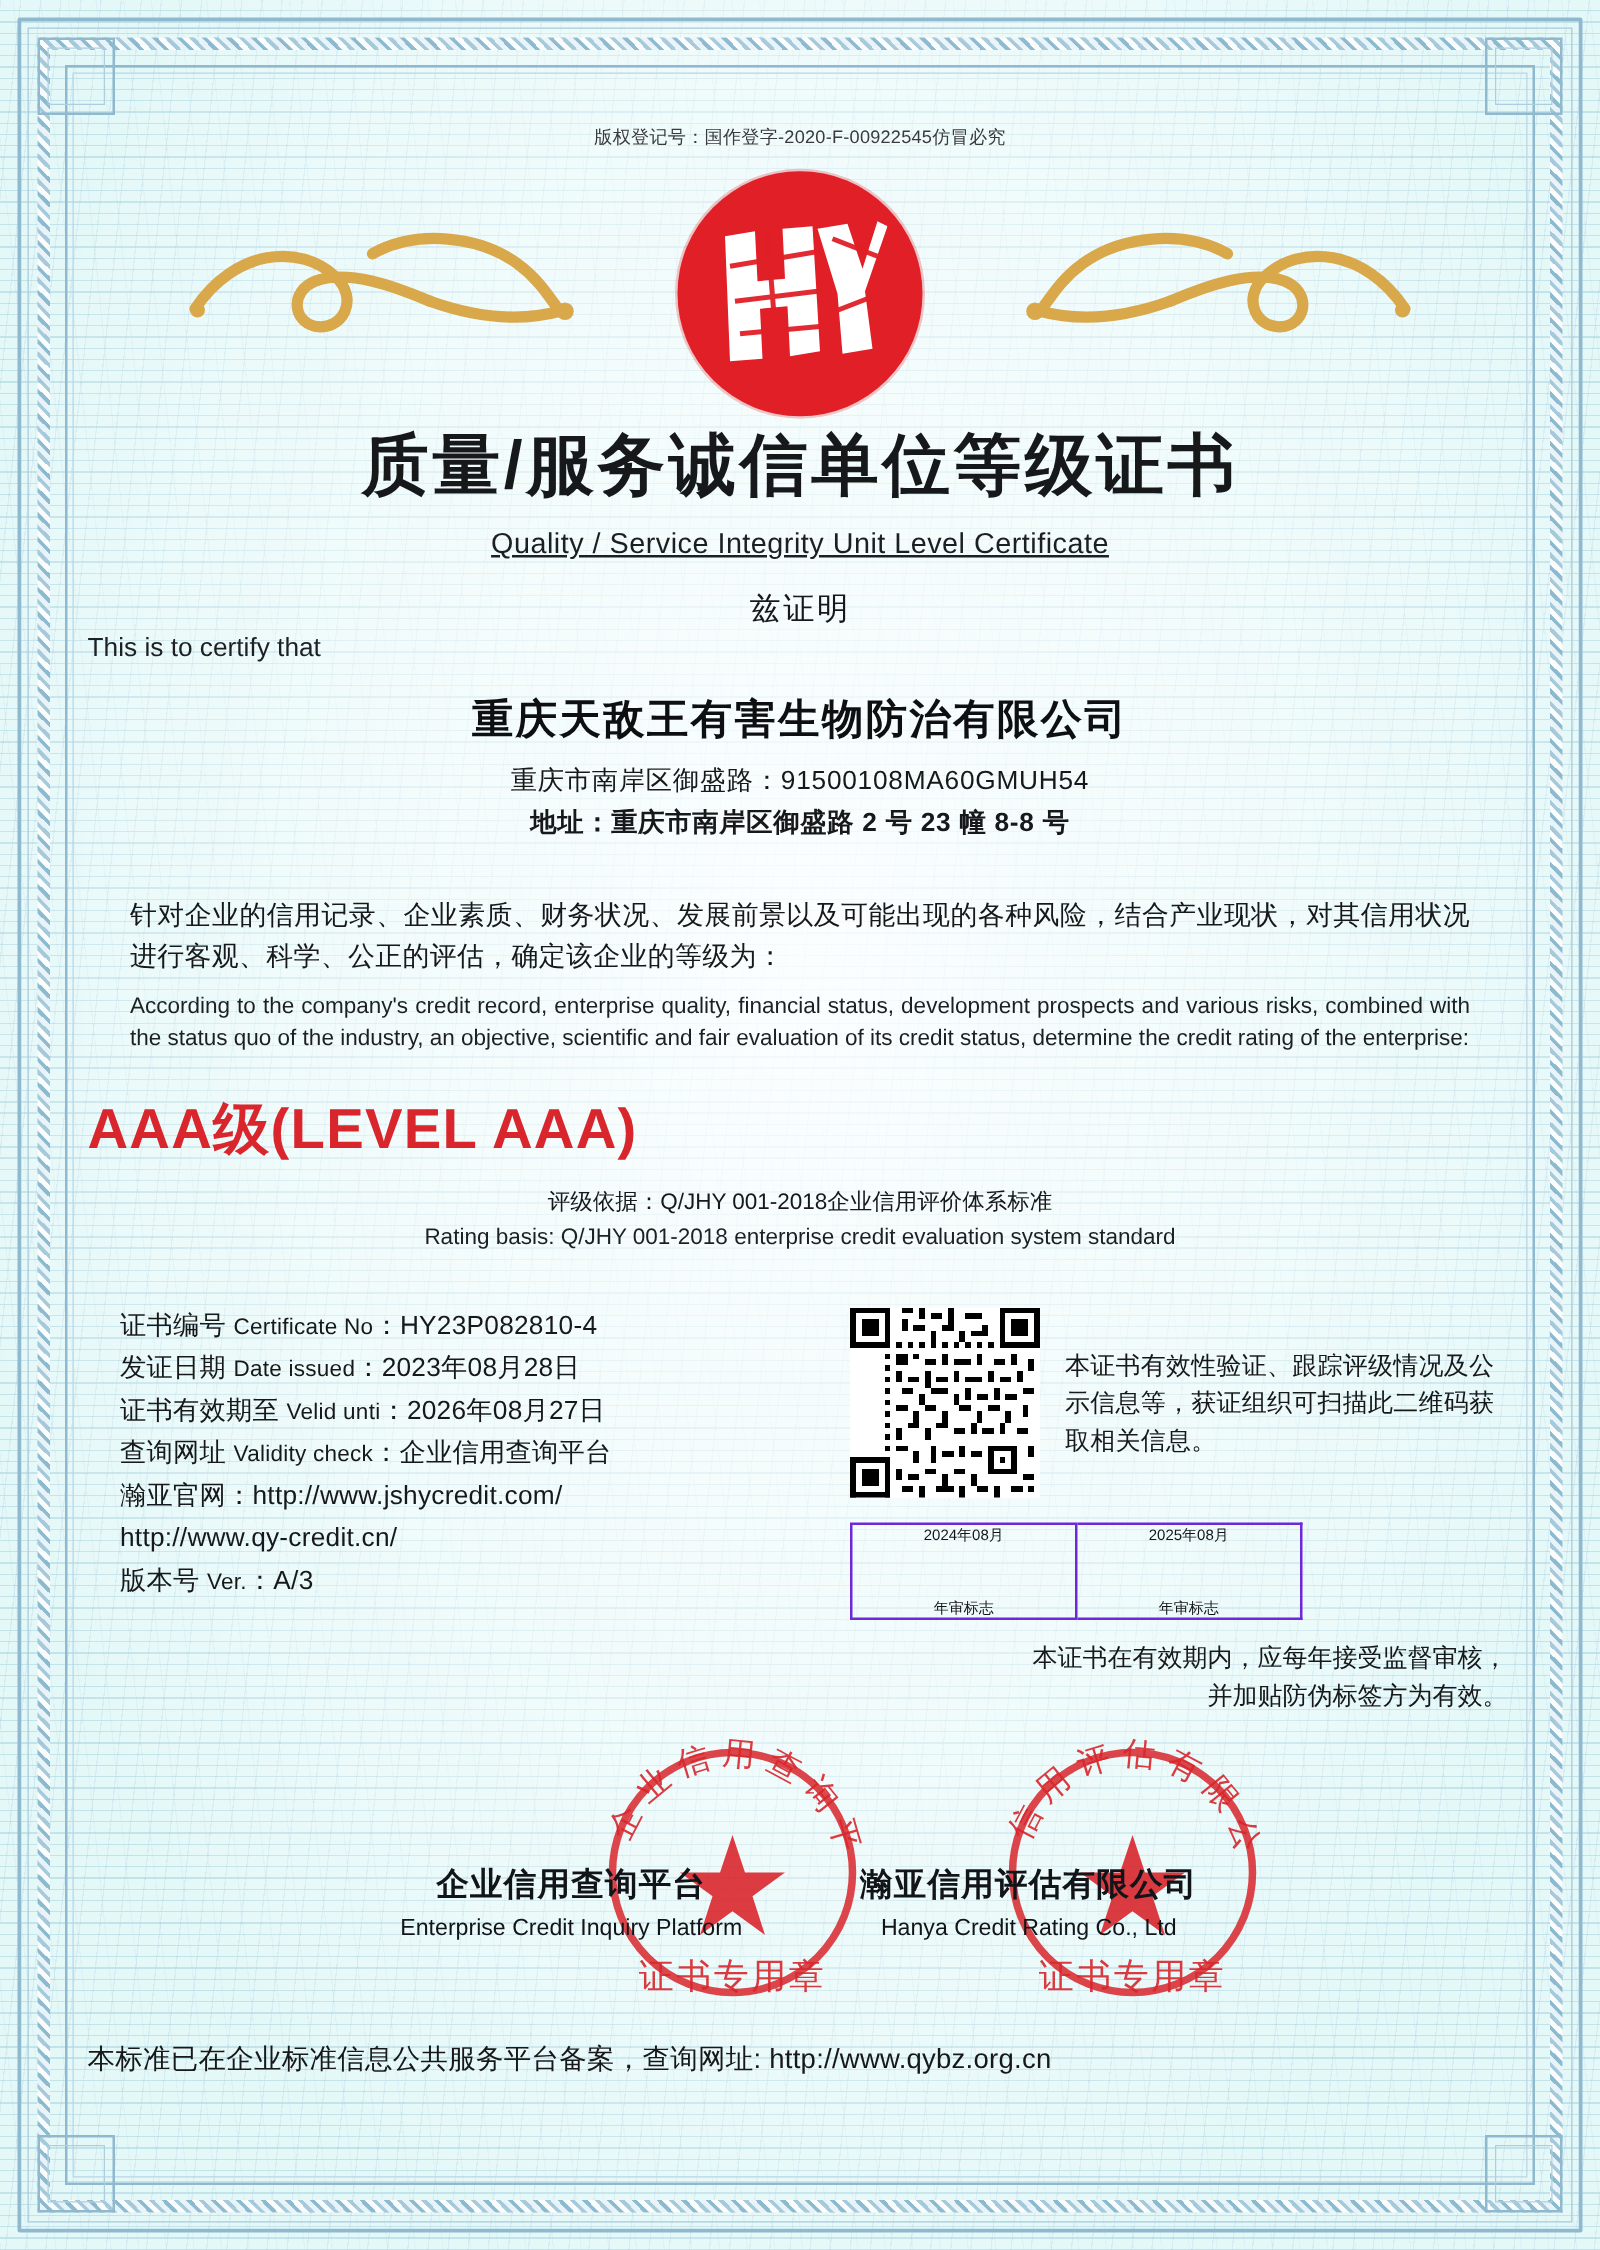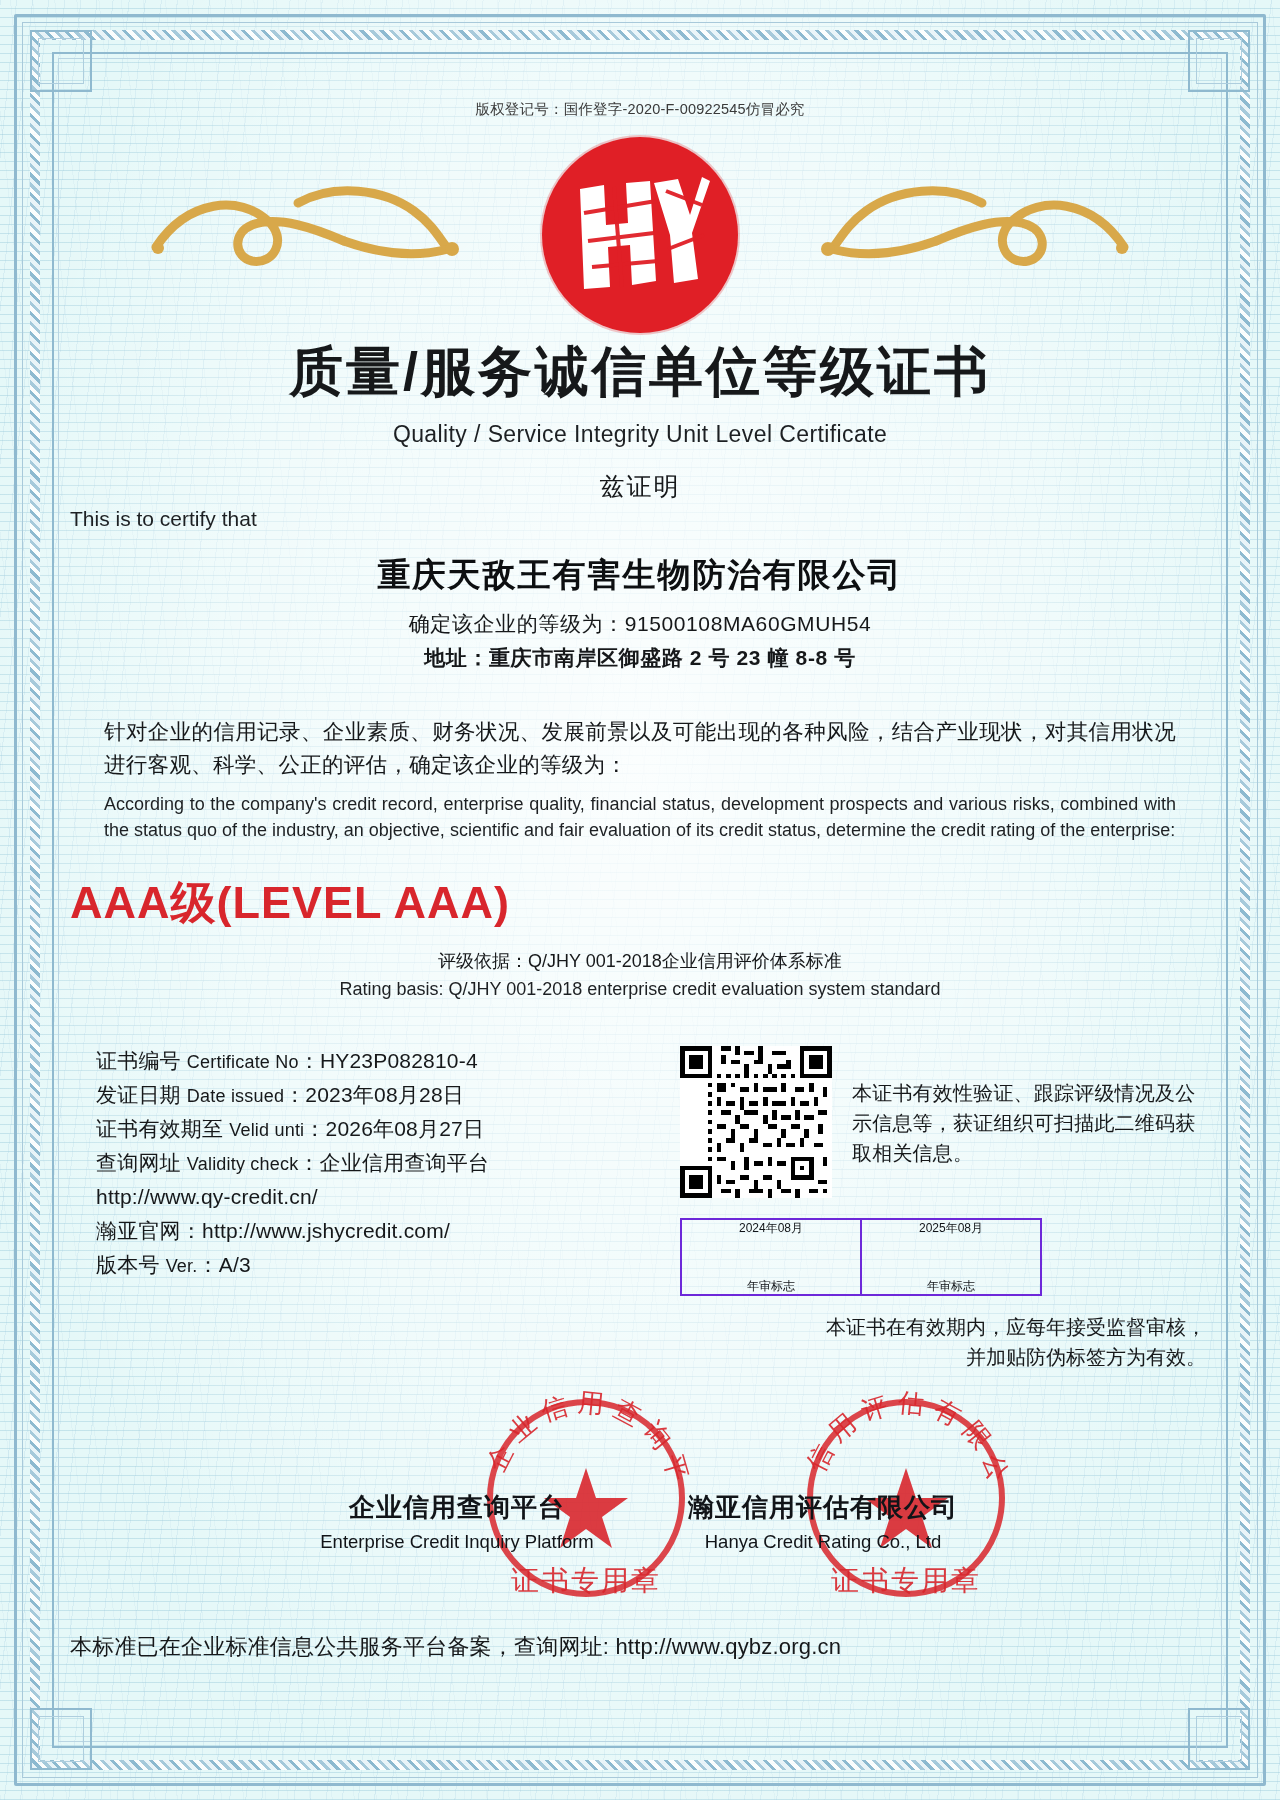--- a/index.html
+++ b/index.html
@@ -168,20 +168,21 @@
     color: #16181a;
     letter-spacing: 3px;
     margin-top: -4px;
   }
   .title-en {
     text-align: center;
     font-size: 23px;
     color: #1d2023;
     letter-spacing: .4px;
     margin-top: 12px;
+    text-decoration: underline;
   }
   .certify-cn {
     text-align: center;
     font-size: 25px;
     color: #16181a;
     margin-top: 22px;
     letter-spacing: 2px;
   }
   .certify-en {
     text-align: left;
@@ -441,21 +442,21 @@
 
     <div class="title-cn">质量/服务诚信单位等级证书</div>
     <div class="title-en">Quality / Service Integrity Unit Level Certificate</div>
 
     <div class="certify-cn">兹证明</div>
     <div class="certify-en">This is to certify that</div>
 
     <div class="company-name">重庆天敌王有害生物防治有限公司</div>
 
     <div class="company-meta">
-      <span>确定该企业的等级为：</span><span>91500108MA60GMUH54</span>
+      <span>重庆市南岸区御盛路：</span><span>91500108MA60GMUH54</span>
     </div>
     <div class="company-meta">
       <span>地址：</span><span>重庆市南岸区御盛路 2 号 23 幢 8-8 号</span>
     </div>
 
     <div class="body-block">
       <div class="body-cn">针对企业的信用记录、企业素质、财务状况、发展前景以及可能出现的各种风险，结合产业现状，对其信用状况进行客观、科学、公正的评估，确定该企业的等级为：</div>
       <div class="body-en">According to the company's credit record, enterprise quality, financial status, development prospects and various risks, combined with the status quo of the industry, an objective, scientific and fair evaluation of its credit status, determine the credit rating of the enterprise:</div>
     </div>
 
@@ -475,22 +476,22 @@
           <span class="en">Date issued</span><span>：</span><span>2023年08月28日</span>
         </div>
         <div class="detail-line">
           <span>证书有效期至</span>
           <span class="en">Velid unti</span><span>：</span><span>2026年08月27日</span>
         </div>
         <div class="detail-line">
           <span>查询网址</span>
           <span class="en">Validity check</span><span>：</span><span>企业信用查询平台</span>
         </div>
+        <div class="detail-line">瀚亚官网：http://www.jshycredit.com/</div>
         <div class="detail-line">http://www.qy-credit.cn/</div>
-        <div class="detail-line">瀚亚官网：http://www.jshycredit.com/</div>
         <div class="detail-line">
           <span>版本号</span>
           <span class="en">Ver.</span><span>：</span><span>A/3</span>
         </div>
       </div>
 
       <div class="details-right">
         <div class="qr-row">
           <div class="qr-code">
             <svg viewBox="0 0 33 33" width="152" height="152" shape-rendering="crispEdges" aria-hidden="true">

